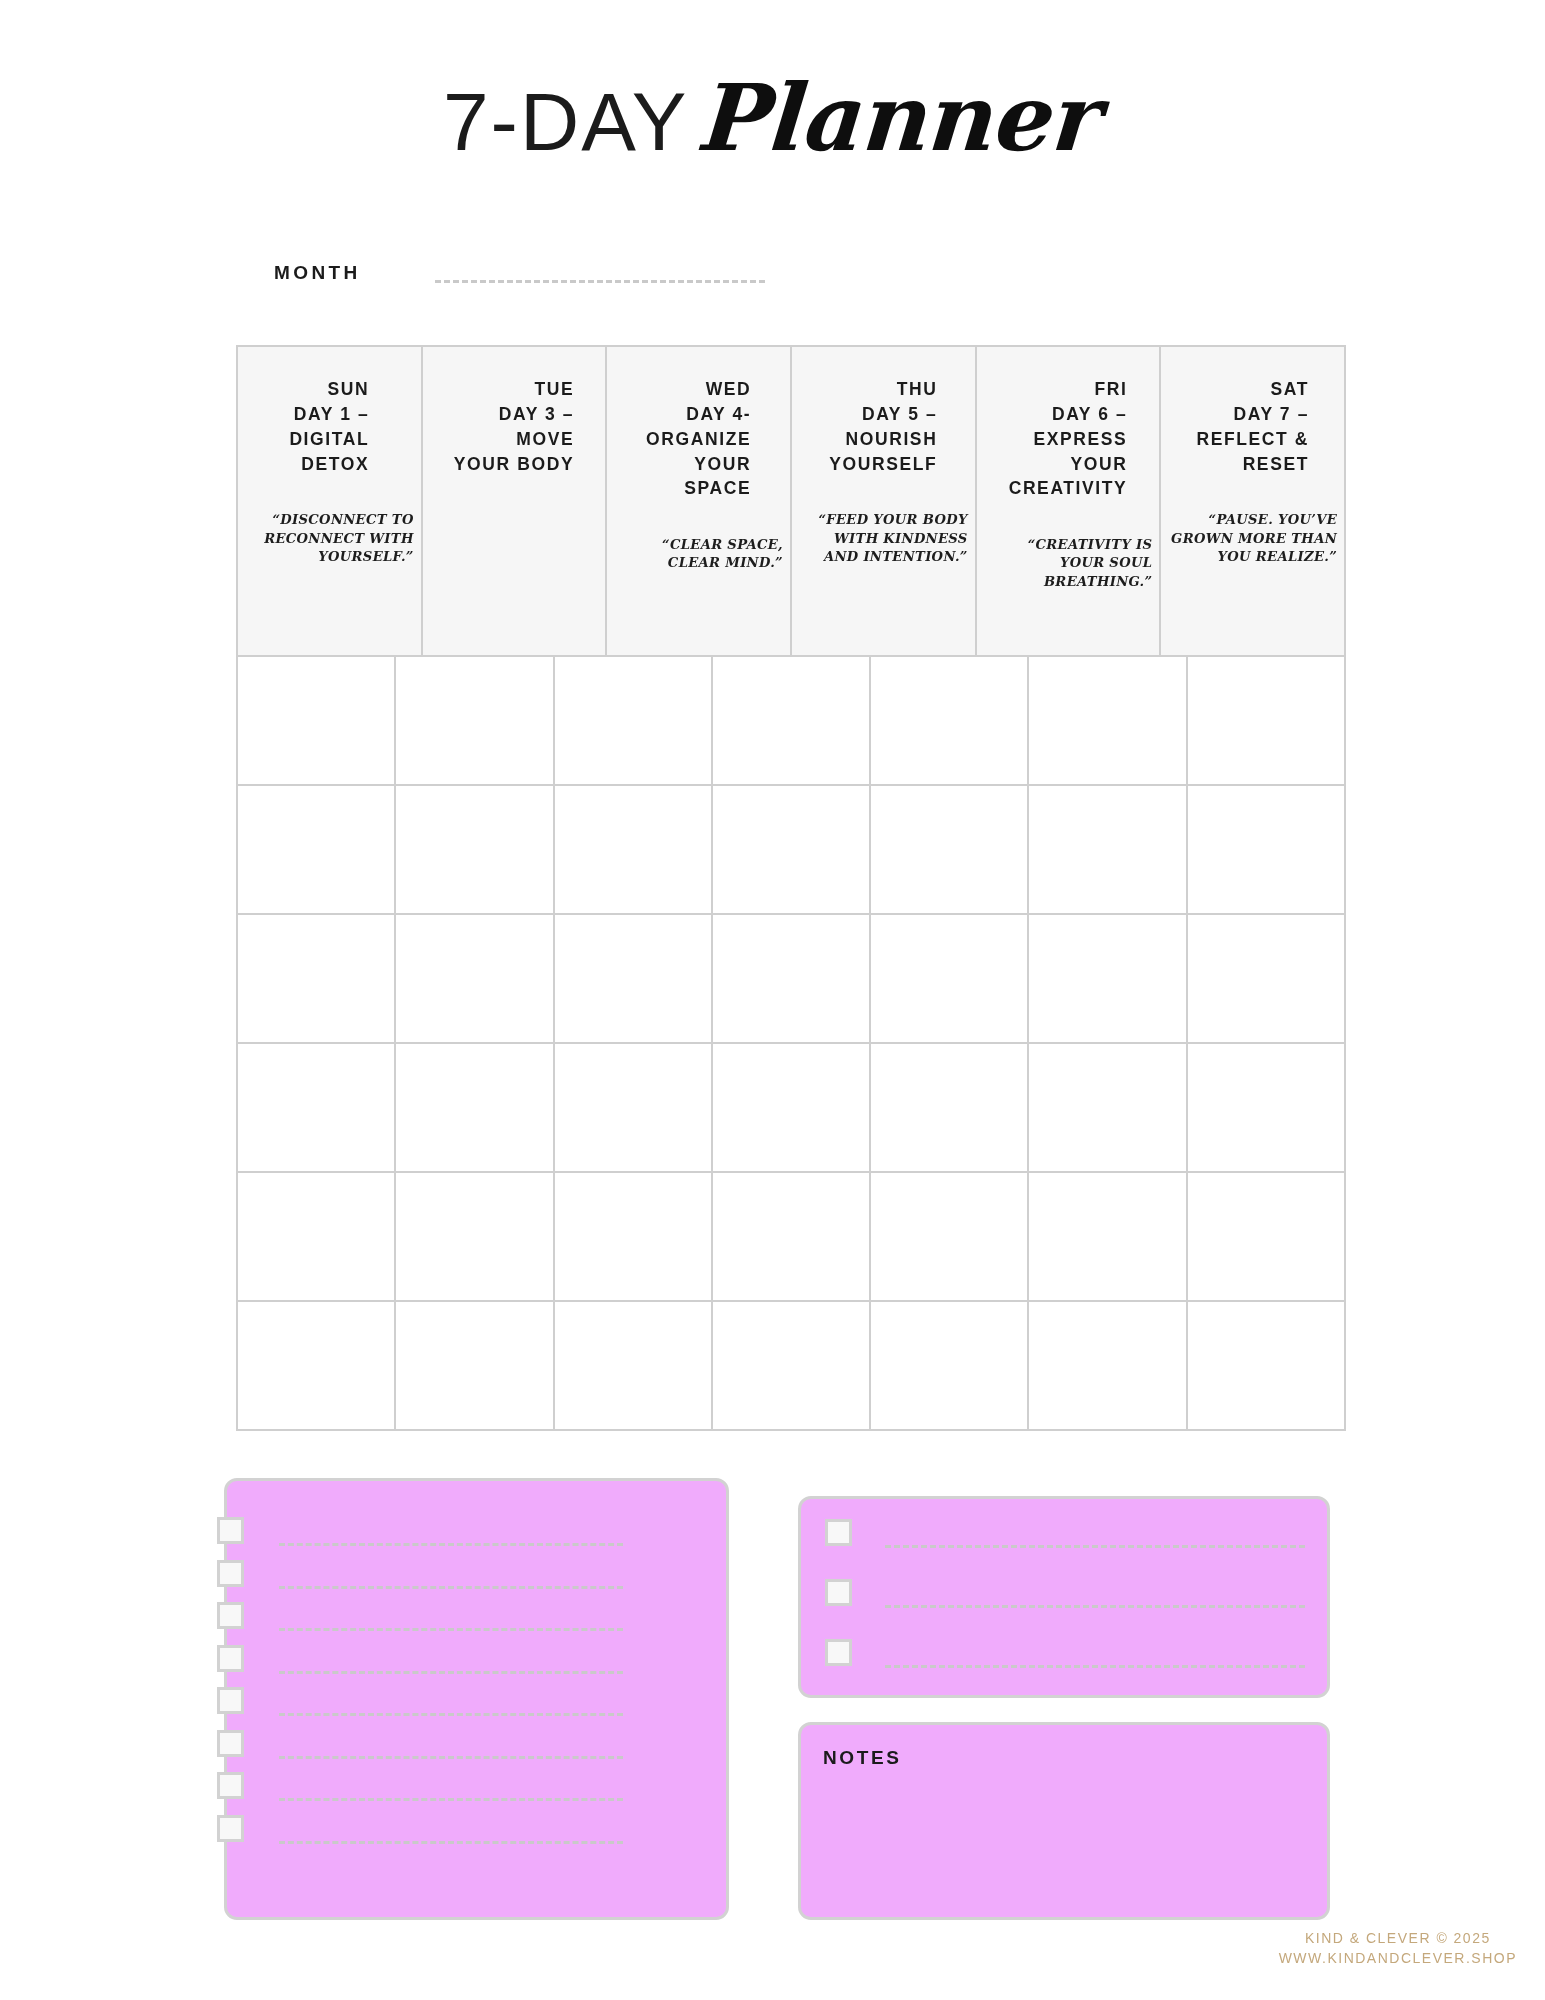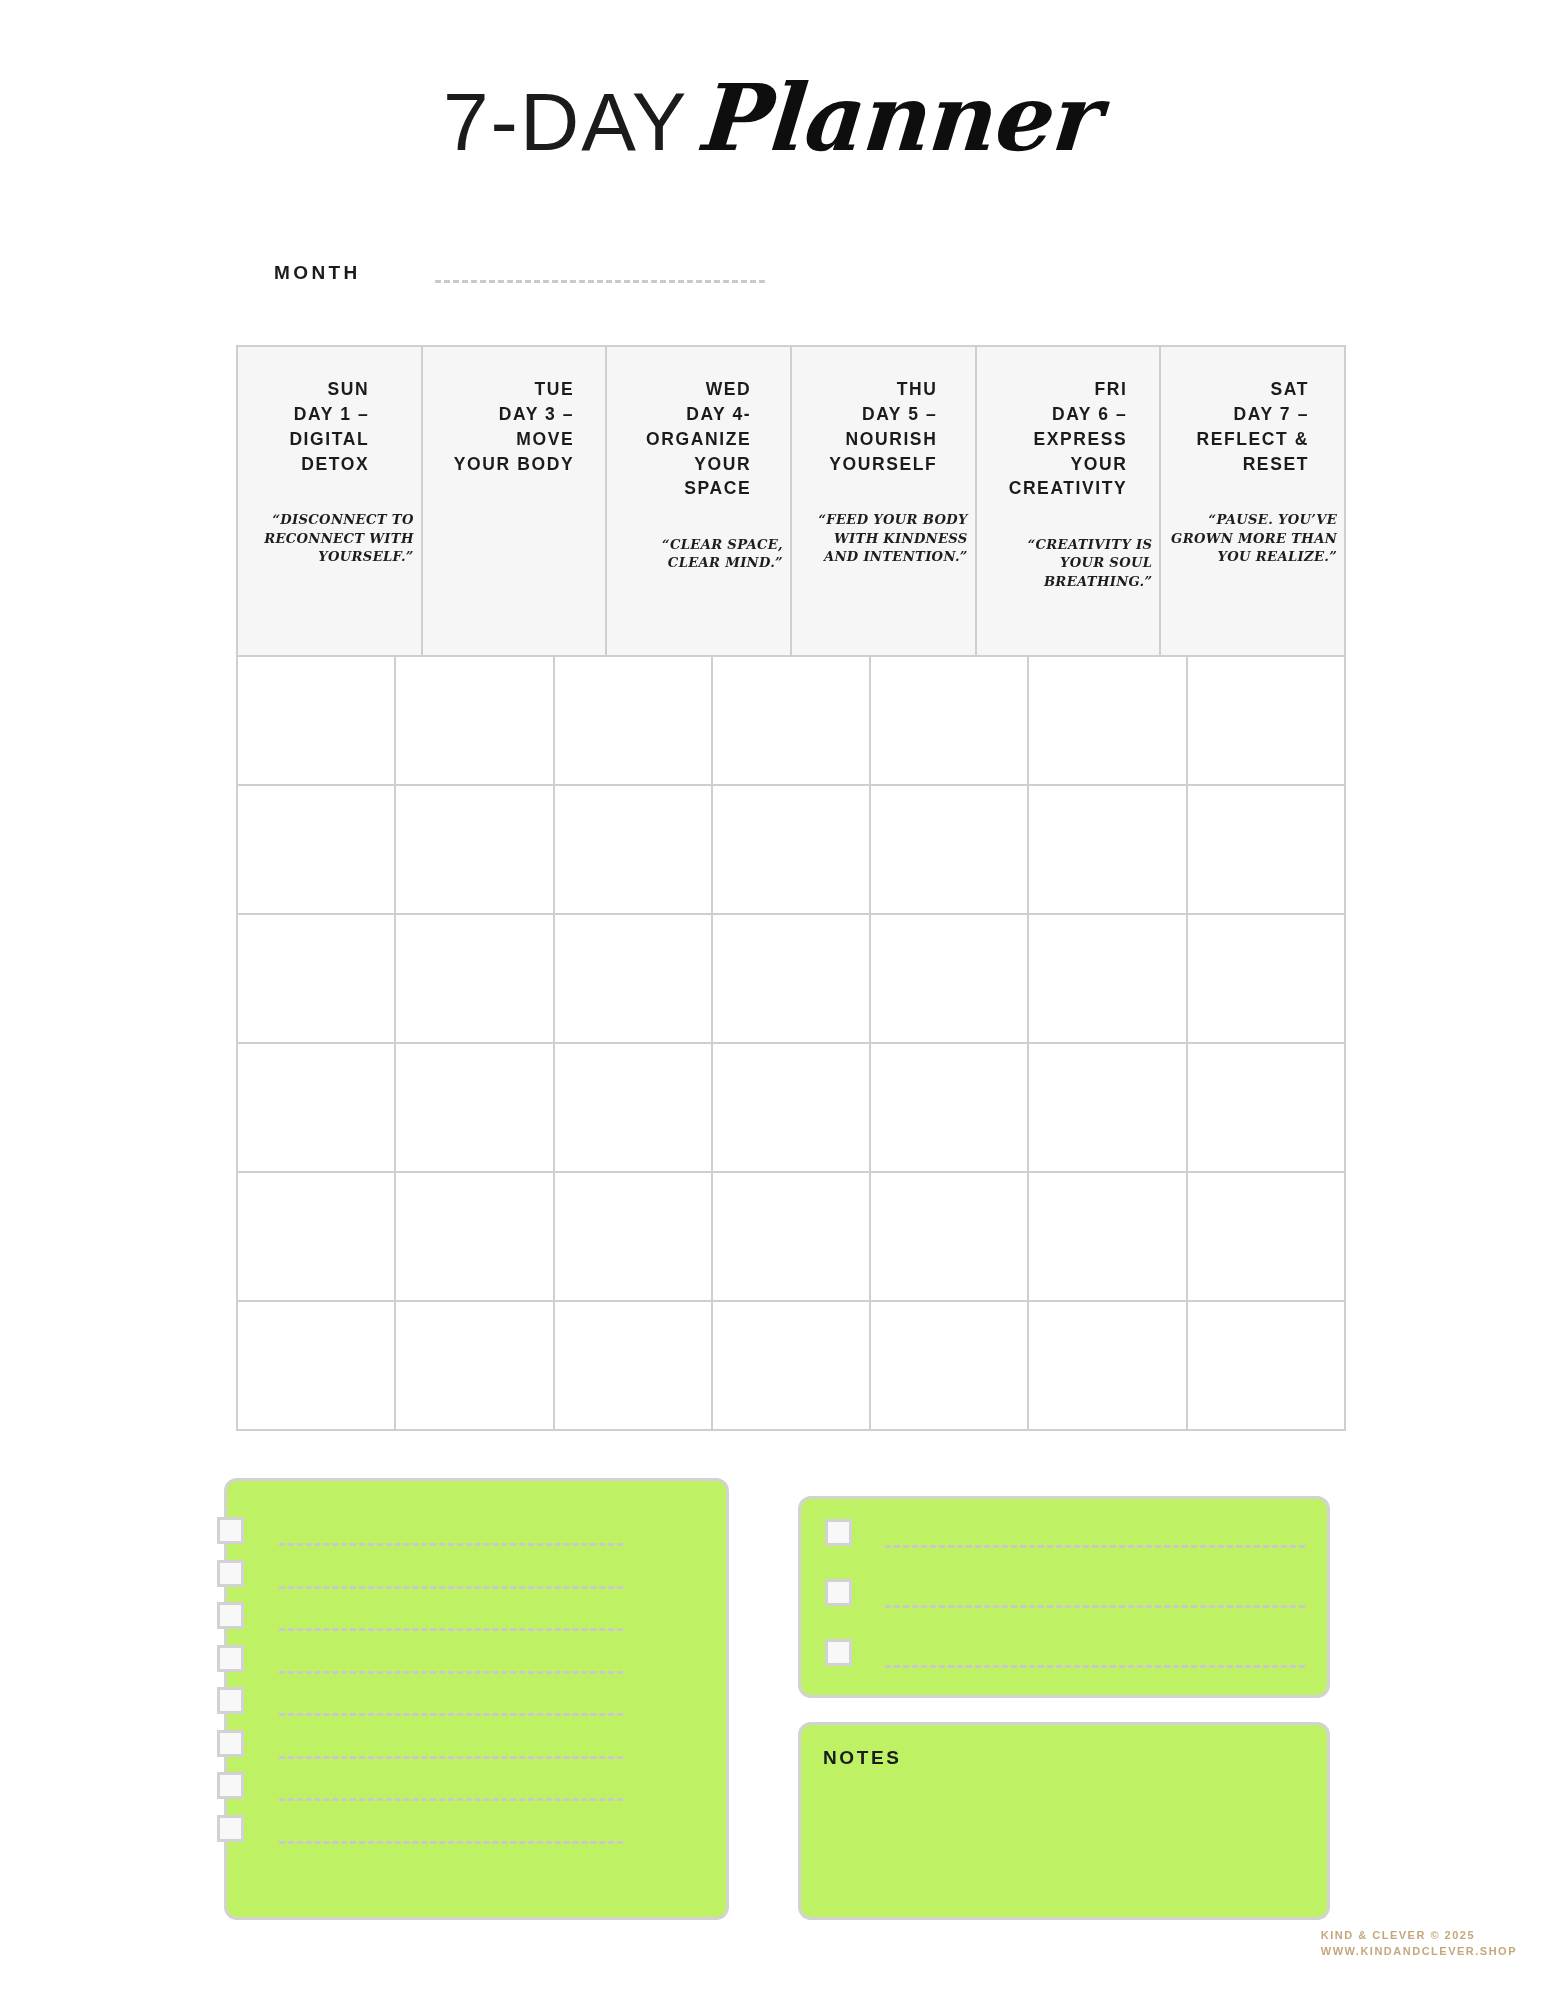--- a/index.html
+++ b/index.html
@@ -125,21 +125,21 @@
   }
   .body-row .grid-cell {
     height: 129px;
   }
 
   
   .panel {
     position: absolute;
     border: 3px solid #d2d2d2;
     border-radius: 13px;
-    background: #bef264;
+    background: #f0abfc;
     box-sizing: border-box;
   }
 
   
   .panel-checklist-left {
     left: 224px;
     top: 1478px;
     width: 505px;
     height: 442px;
   }
@@ -192,24 +192,24 @@
     font-weight: 600;
     letter-spacing: 2.6px;
     color: #1b1b1b;
   }
 
   
   .footer {
     position: absolute;
     right: 28px;
     top: 1928px;
-    text-align: left;
+    text-align: center;
     color: #c4a87c;
-    font-size: 11px;
-    font-weight: 700;
+    font-size: 14px;
+    font-weight: 400;
     letter-spacing: 1.5px;
     line-height: 1.45;
   }
 </style>
 </head>
 <body>
 
 <div class="title-wrap">
   <div class="title-block">
     <span class="title-main">7-DAY</span><span class="title-script">Planner</span>

